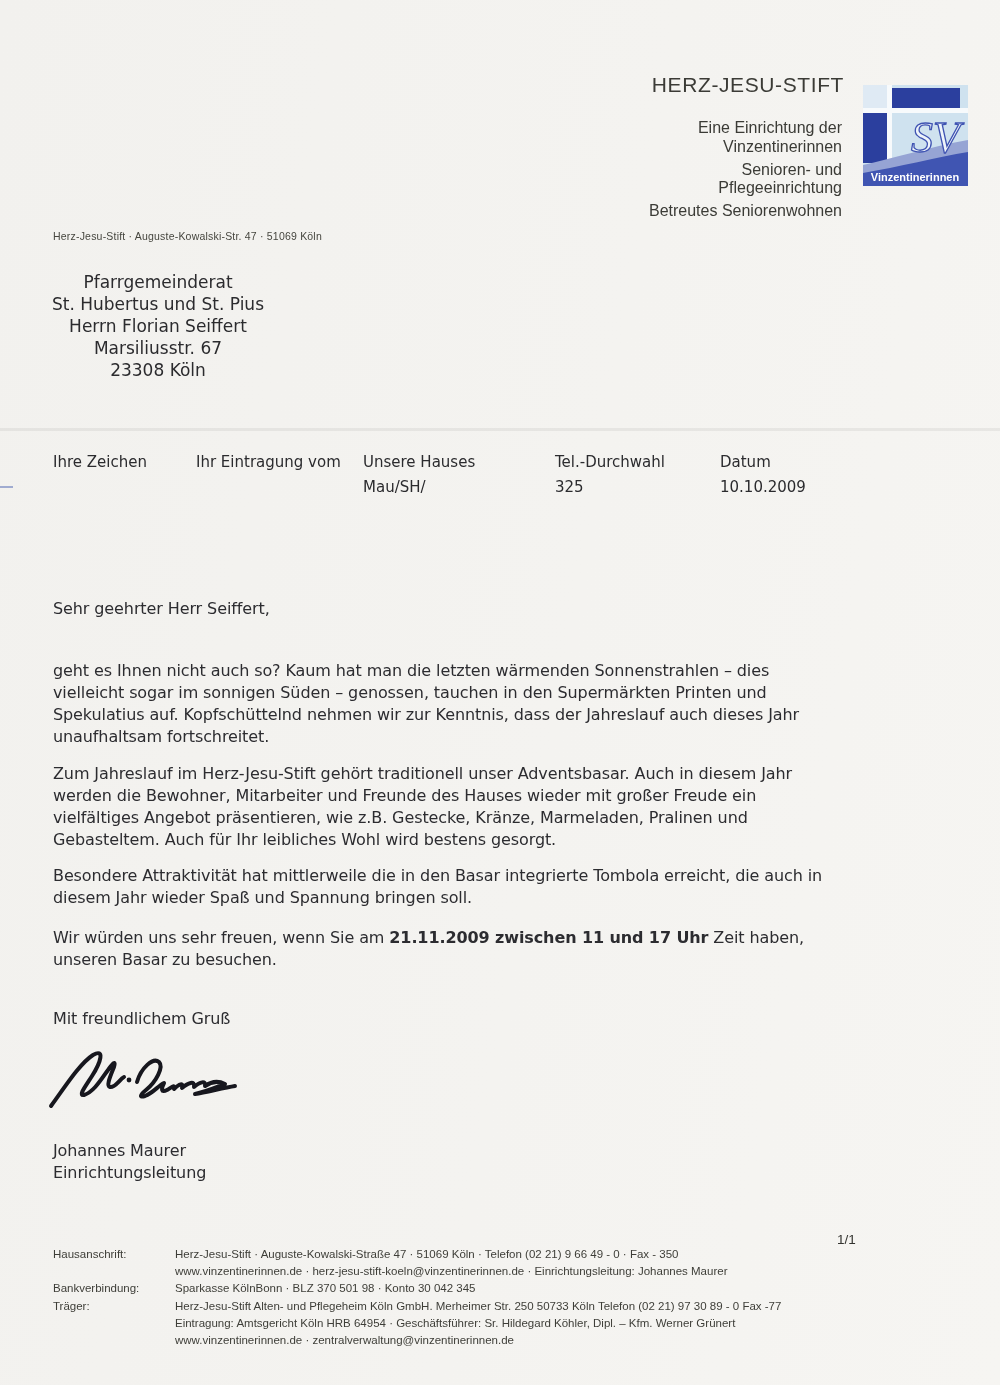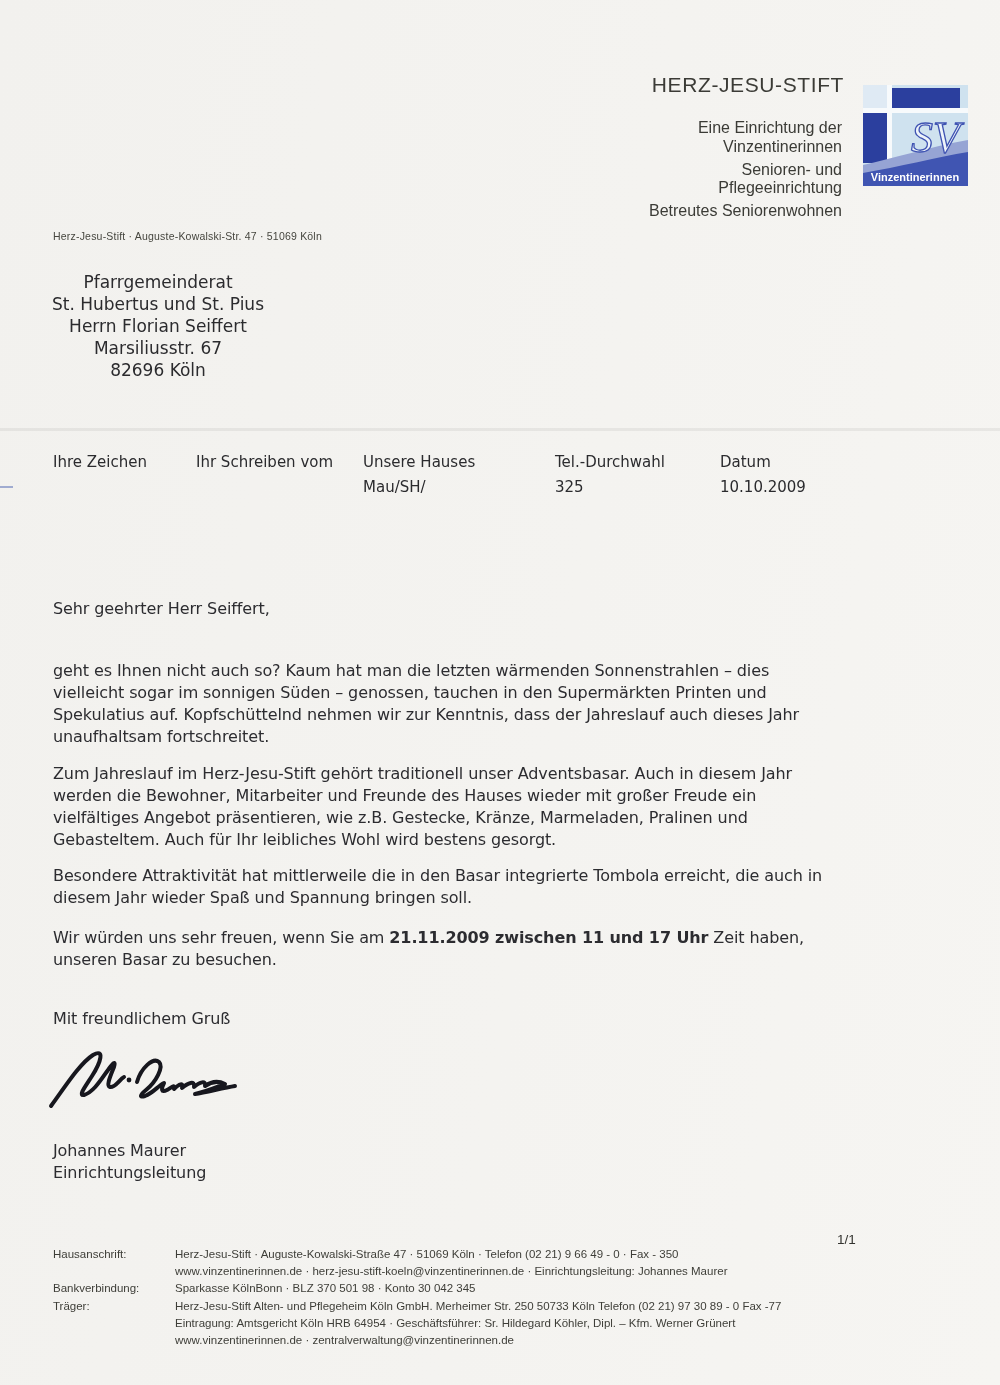--- a/index.html
+++ b/index.html
@@ -88,33 +88,33 @@
     </svg>
   </div>
 
   <div class="sender-line">Herz-Jesu-Stift · Auguste-Kowalski-Str. 47 · 51069 Köln</div>
 
   <div class="recipient">
     <div>Pfarrgemeinderat</div>
     <div>St. Hubertus und St. Pius</div>
     <div>Herrn Florian Seiffert</div>
     <div>Marsiliusstr. 67</div>
-    <div>82696 Köln</div>
+    <div>23308 Köln</div>
   </div>
 
   <div class="fold-shadow"></div>
   <div class="fold-mark"></div>
 
   <div class="ref-row">
     <div class="ref-col" style="left:53px">
       <div>Ihre Zeichen</div>
       <div class="val"></div>
     </div>
     <div class="ref-col" style="left:196px">
-      <div>Ihr Schreiben vom</div>
+      <div>Ihr Eintragung vom</div>
       <div class="val"></div>
     </div>
     <div class="ref-col" style="left:363px">
       <div>Unsere Hauses</div>
       <div class="val">Mau/SH/</div>
     </div>
     <div class="ref-col" style="left:555px">
       <div>Tel.-Durchwahl</div>
       <div class="val">325</div>
     </div>

